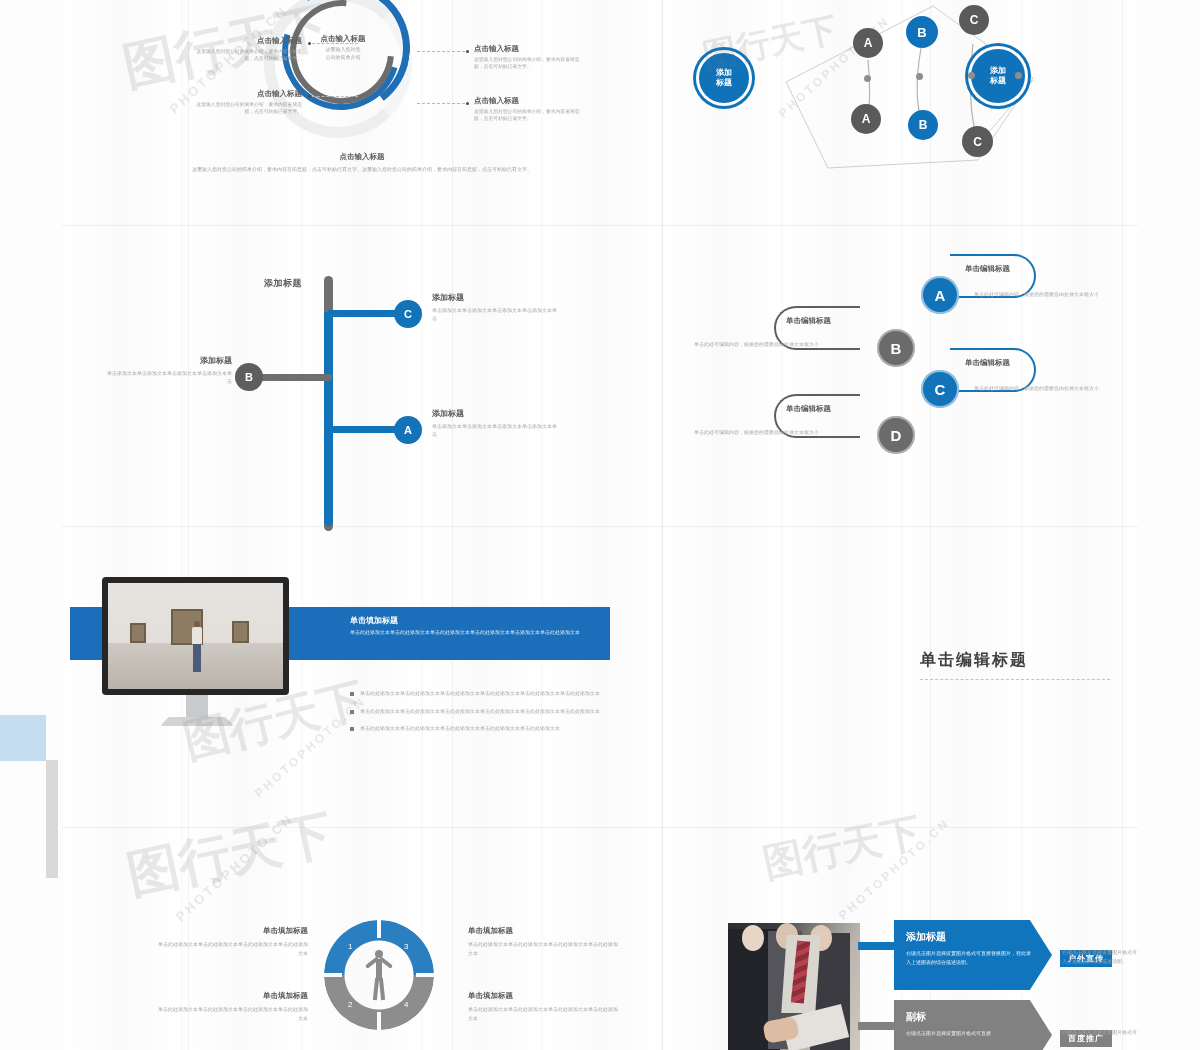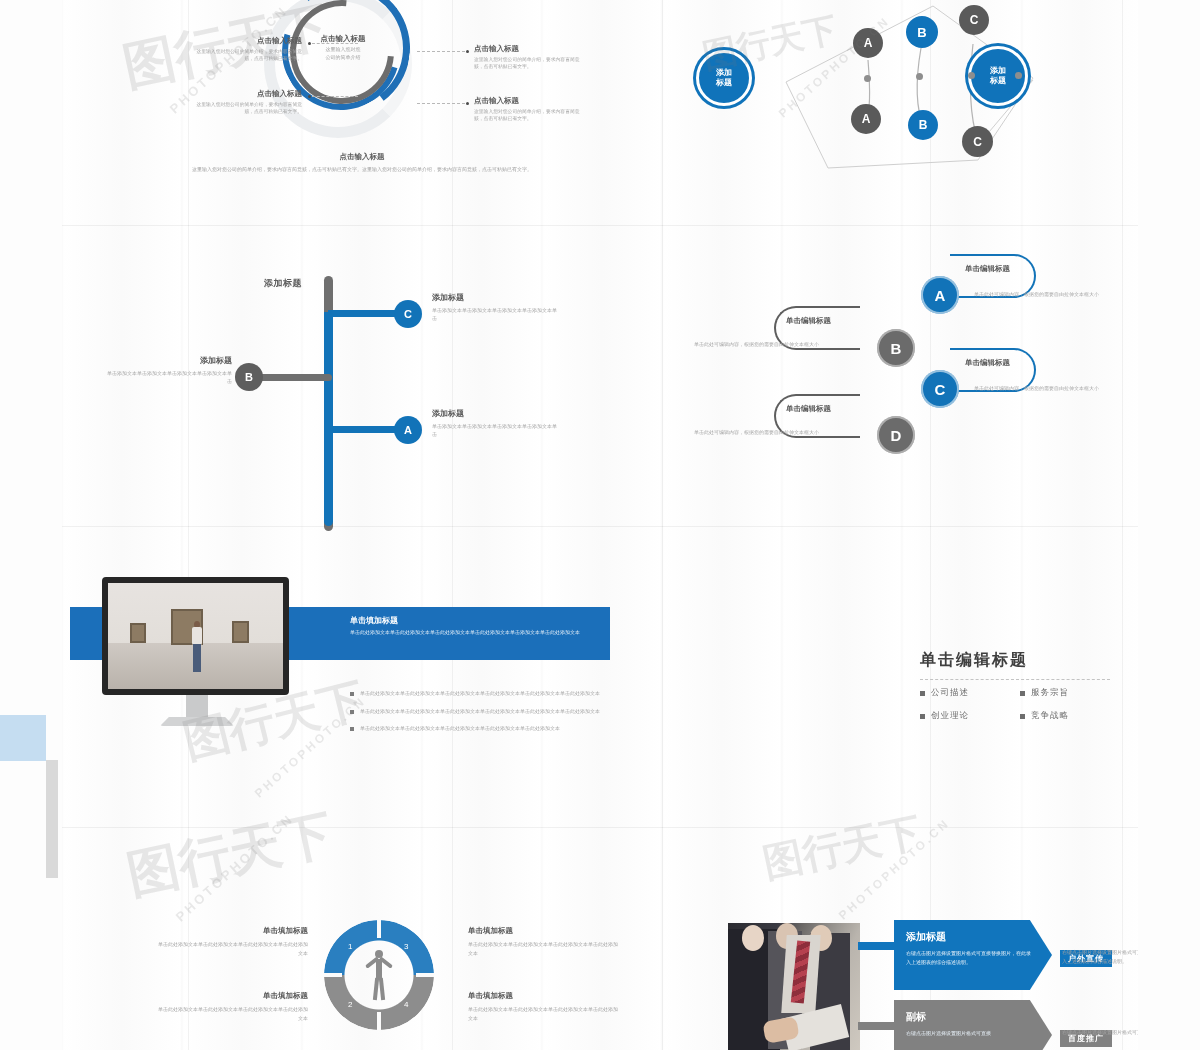--- a/index.html
+++ b/index.html
@@ -520,38 +520,20 @@
         <div class="bullet-row">
           <span class="bullet-sq"></span>
           <span class="bullet-tx">单击此处添加文本单击此处添加文本单击此处添加文本单击此处添加文本单击此处添加文本</span>
         </div>
       </div>
     </div>
 
     <div class="p6">
       <div class="sec-title">单击编辑标题</div>
       <div class="sec-rule"></div>
-      <div class="sec-grid" style="display:flex; flex-wrap:wrap">
-        <div class="sec-cell">
-          <span class="sec-sq"></span>
-          <span class="sec-lb">公司描述</span>
-        </div>
-        <div class="sec-cell">
-          <span class="sec-sq"></span>
-          <span class="sec-lb">服务宗旨</span>
-        </div>
-        <div class="sec-cell">
-          <span class="sec-sq"></span>
-          <span class="sec-lb">创业理论</span>
-        </div>
-        <div class="sec-cell">
-          <span class="sec-sq"></span>
-          <span class="sec-lb">竞争战略</span>
-        </div>
-      </div>
     </div>
 
     <div class="p7">
       <div class="puzzle">
         <div class="puz-ring"></div>
         <div class="puz-gap" style="left:53px; top:0; width:4px; height:18px"></div>
         <div class="puz-gap" style="left:53px; top:92px; width:4px; height:18px"></div>
         <div class="puz-gap" style="left:0; top:53px; width:18px; height:4px"></div>
         <div class="puz-gap" style="left:92px; top:53px; width:18px; height:4px"></div>
 

